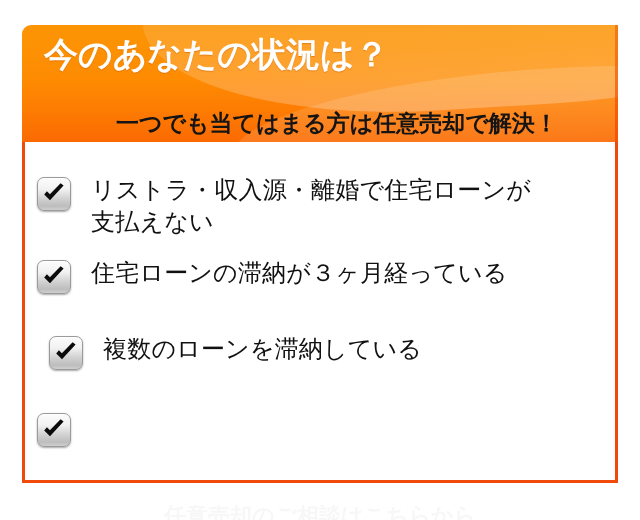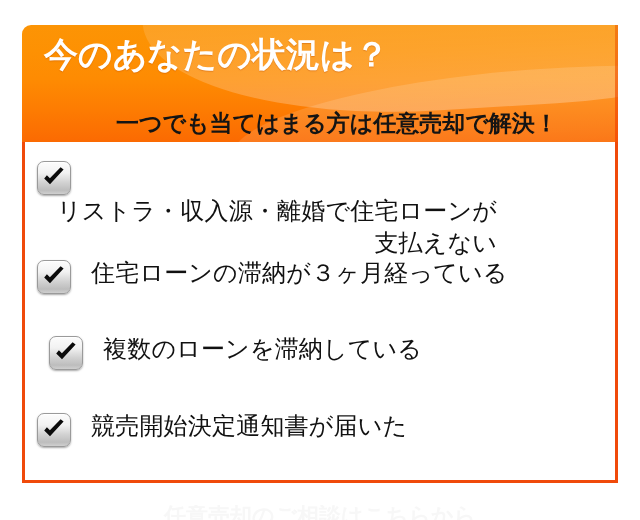--- a/index.html
+++ b/index.html
@@ -16,21 +16,20 @@
   }
 
   
   .panel {
     position: absolute;
     left: 22px;
     top: 25px;
     width: 596px;
     height: 496px;
     box-sizing: border-box;
-    text-align: right;
   }
 
   
   .header {
     position: relative;
     width: 596px;
     height: 117px;
     box-sizing: border-box;
     border-top-left-radius: 9px;
     background: linear-gradient(to bottom,
@@ -120,21 +119,21 @@
     padding: 0;
   }
 
   .item {
     position: absolute;
     left: 12px;
     display: flex;
     align-items: flex-start;
     width: 560px;
   }
-  .item-0 { top: 16px; flex-direction: column; }
+  .item-0 { top: 32px; }
   .item-1 { top: 115px; }
   .item-2 { top: 191px; padding-left: 12px; }
   .item-3 { top: 268px; }
 
   
   .checkbox {
     position: relative;
     flex: 0 0 auto;
     width: 34px;
     height: 34px;
@@ -222,21 +221,20 @@
         </span>
         <span class="item-text">複数のローンを滞納している</span>
       </li>
 
       <li class="item item-3">
         <span class="checkbox">
           <svg viewBox="0 0 26 26" xmlns="http://www.w3.org/2000/svg">
             <path d="M3.2 13.4 L9.0 19.2 L22.6 4.6 L19.6 2.2 L8.9 13.3 L5.9 10.2 Z" fill="#0b0b0b"></path>
           </svg>
         </span>
-        <span class="item-text">競売開始決定通知書が届いた</span>
       </li>
 
     </ul>
   </div>
 
 </div>
 
 <div class="cut-text">任意売却のご相談はこちらから</div>
 
 </body></html>

